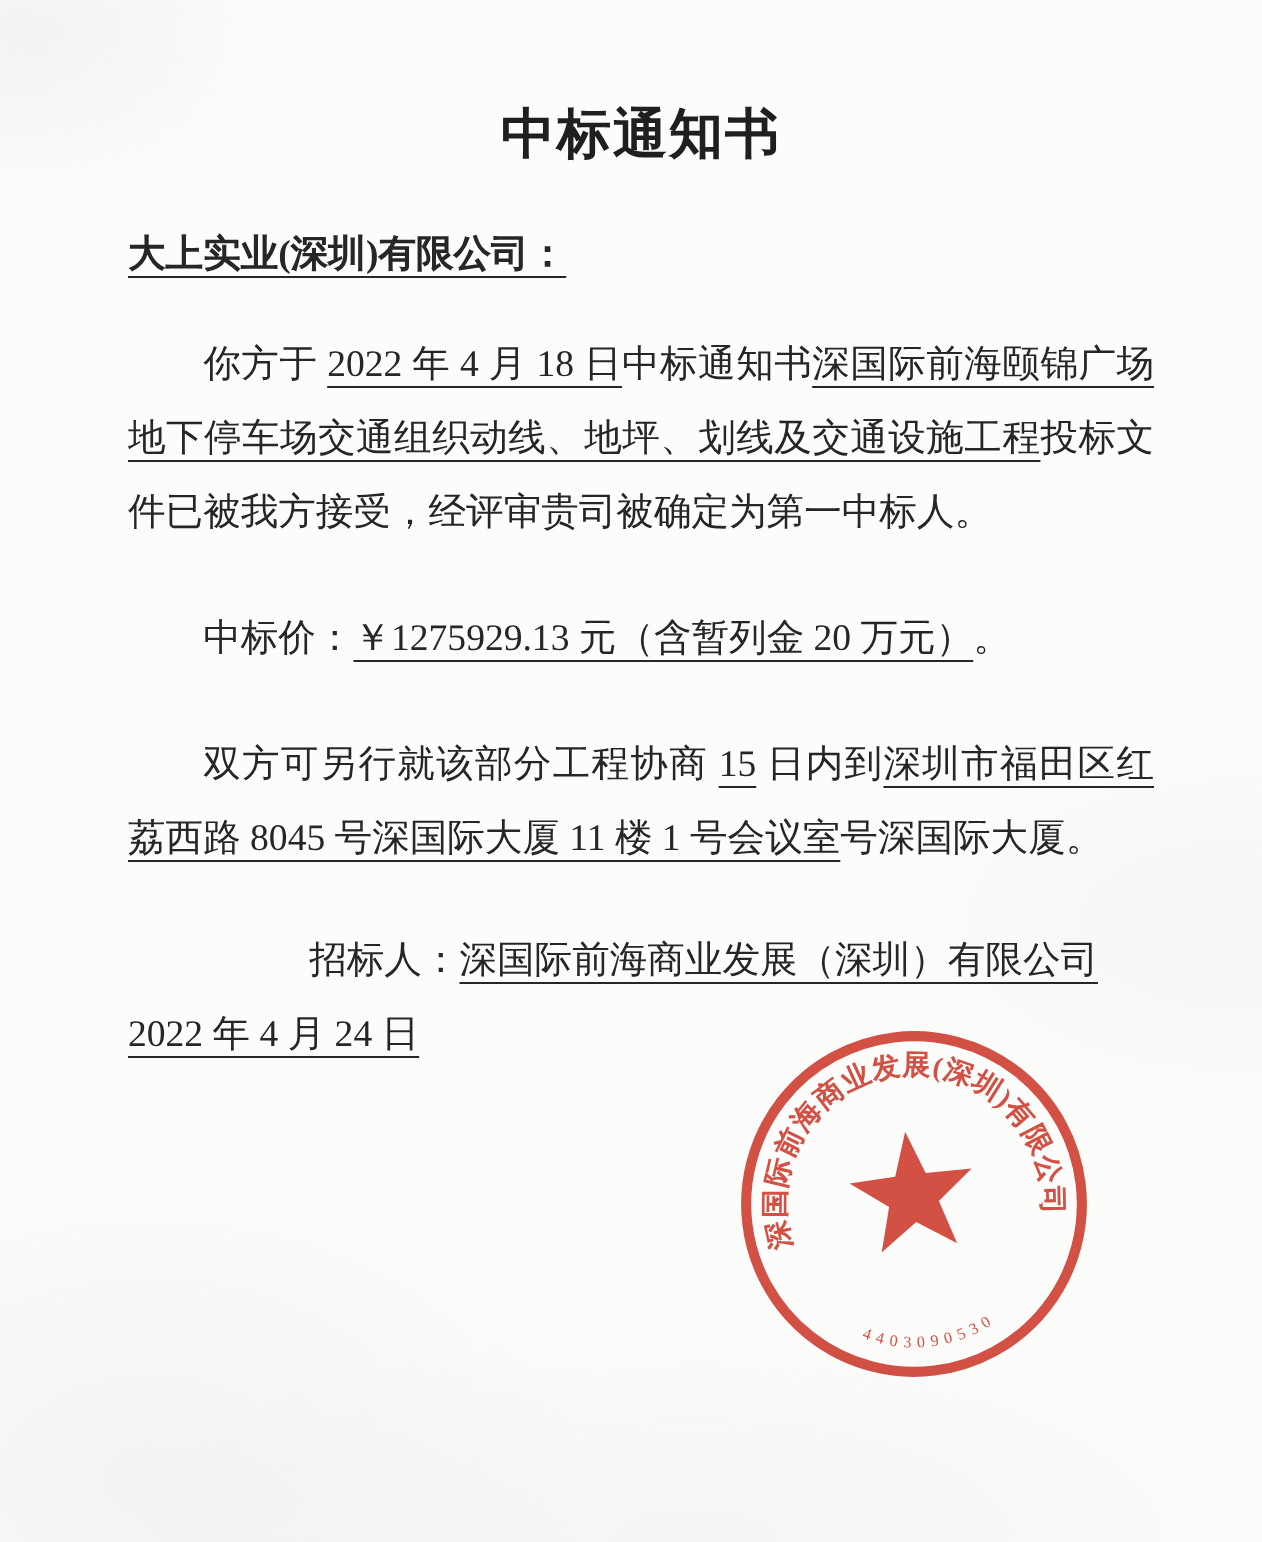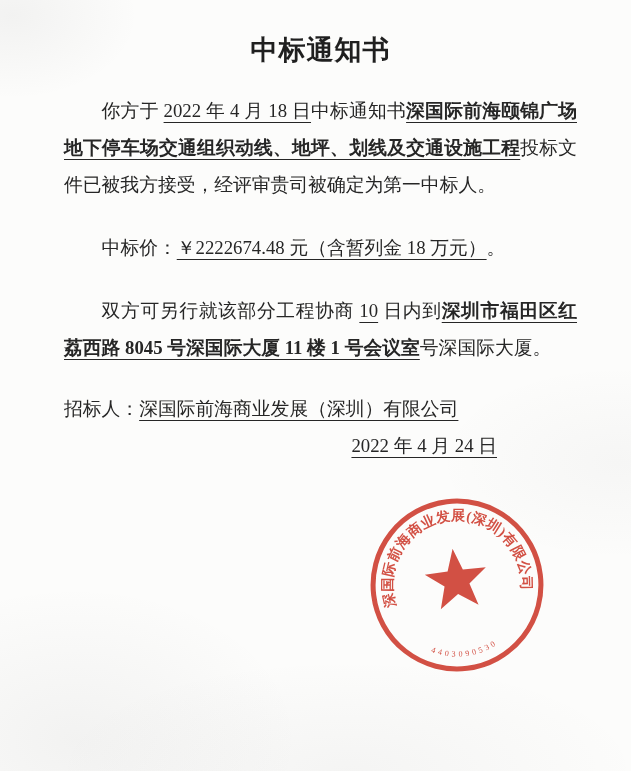--- a/index.html
+++ b/index.html
@@ -15,43 +15,44 @@
     position: relative;
     font-family: "Liberation Serif", "DejaVu Serif", serif;
     color: #262626;
   }
   .page {
     position: relative;
     padding: 24px 54px 0 64px;
     font-size: 18.8px;
     line-height: 37px;
     text-align: justify;
+    margin-top: 17px;
   }
   .title {
     margin: 6px 0 22px 0;
     text-align: center;
     font-size: 27px;
     font-weight: bold;
     letter-spacing: 1px;
     line-height: 40px;
     color: #1f1f1f;
   }
   p { margin: 0; }
   .addressee { font-weight: bold; }
   .indent { text-indent: 2em; }
   .gap-sm { margin-top: 18px; }
   .gap-md { margin-top: 26px; }
   .u {
     text-decoration: underline;
     text-underline-offset: 5px;
     text-decoration-thickness: 1.3px;
   }
-  .b { font-weight: bold; }
-  .sig-line  { text-align: left; padding-right: 28px; margin-top: 24px; }
-  .sig-date  { text-align: right; padding-right: 80px; }
+  .b { font-weight: normal; }
+  .sig-line  { text-align: right; padding-right: 28px; margin-top: 24px; }
+  .sig-date  { text-align: left; padding-right: 80px; }
   .seal {
     position: absolute;
     left: 366px; top: 494px;
     width: 182px; height: 182px;
     transform: rotate(-7deg);
     opacity: 0.88;
     mix-blend-mode: multiply;
     pointer-events: none;
   }
   .seal-stroke { stroke: var(--seal-color, #d0392b); }
@@ -60,27 +61,28 @@
   .seal-arc-text  { font-size: 14px; font-weight: bold; letter-spacing: 0.5px; }
   .seal-serial    { font-size: 8px;  letter-spacing: 3px; }
 </style>
 </head>
 <body style="--seal-color: #d0392b;">
 
 <div class="page">
 
   <h1 class="title">中标通知书</h1>
 
+  <p class="addressee"><span class="u">大上实业(深圳)有限公司：</span></p>
 
   <p class="indent gap-sm"><span>你方于 </span><span class="u">2022 年 4 月 18 日</span><span>中标通知书</span><span class="u b">深国际前海颐锦广场地下停车场交通组织动线、地坪、划线及交通设施工程</span><span>投标文件已被我方接受，经评审贵司被确定为第一中标人。</span></p>
 
-  <p class="indent gap-md"><span>中标价：</span><span class="u">￥2222674.48 元（含暂列金 18 万元）</span><span>。</span></p>
+  <p class="indent gap-md"><span>中标价：</span><span class="u">￥1275929.13 元（含暂列金 20 万元）</span><span>。</span></p>
 
 
-  <p class="indent gap-md"><span>双方可另行就该部分工程协商 </span><span class="u">10</span><span> 日内到</span><span class="u b">深圳市福田区红荔西路 8045 号深国际大厦 11 楼 1 号会议室</span><span>号深国际大厦。</span></p>
+  <p class="indent gap-md"><span>双方可另行就该部分工程协商 </span><span class="u">15</span><span> 日内到</span><span class="u b">深圳市福田区红荔西路 8045 号深国际大厦 11 楼 1 号会议室</span><span>号深国际大厦。</span></p>
 
 
   <p class="sig-line"><span>招标人：</span><span class="u">深国际前海商业发展（深圳）有限公司</span></p>
 
   <p class="sig-date"><span class="u">2022 年 4 月 24 日</span></p>
 
   <div class="seal">
     <svg viewBox="0 0 180 180" width="182" height="182">
       <defs>
         <path id="arcTop" d="M 29.9 111.9 A 64 64 0 1 1 150.1 111.9" fill="none"></path>

